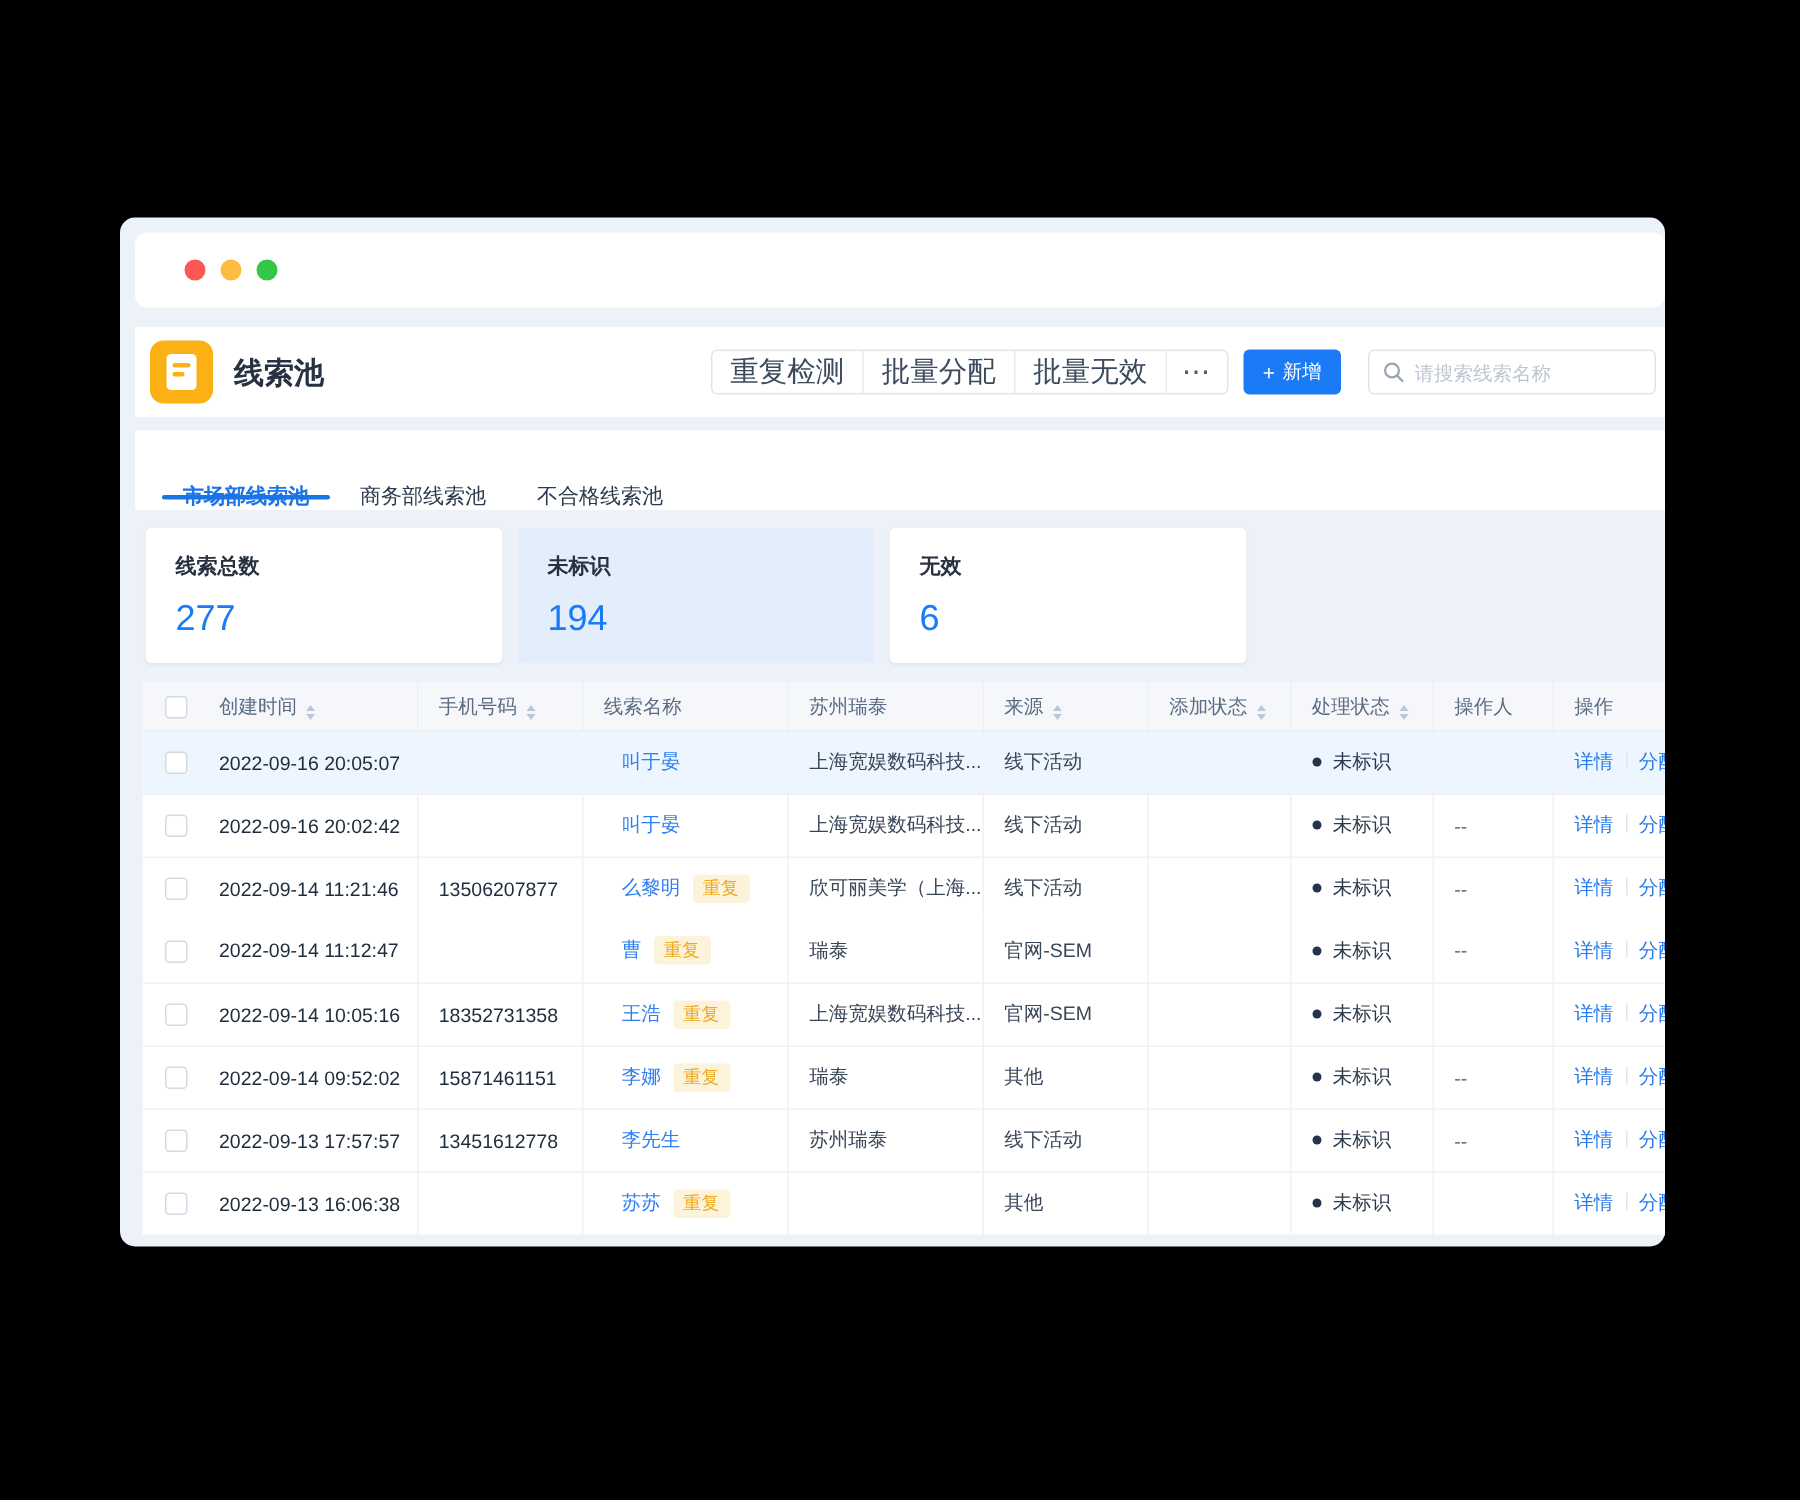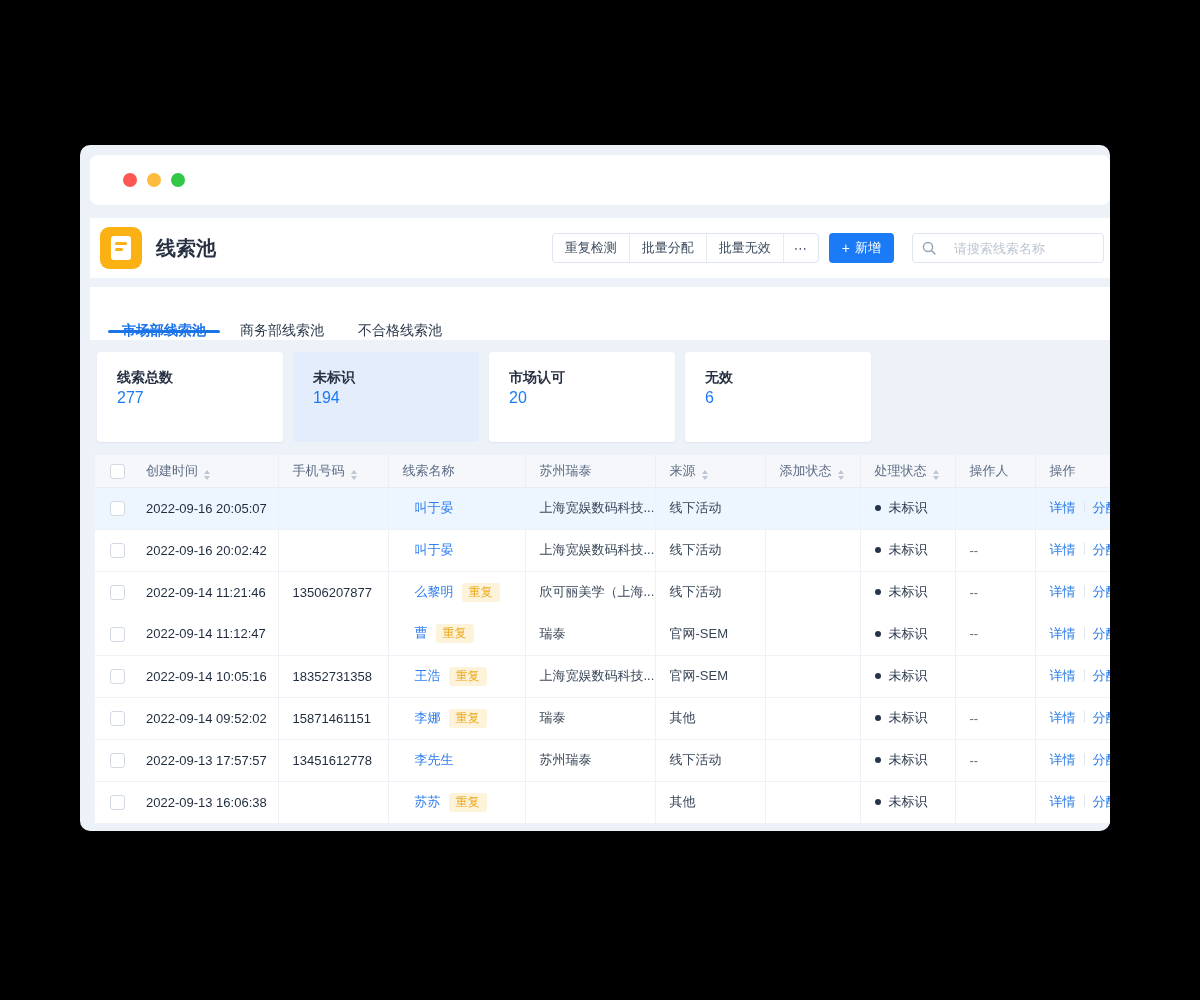--- a/index.html
+++ b/index.html
@@ -39,34 +39,34 @@
   .logo .doc::before { top:6px;  width:12px; }
   .logo .doc::after  { top:12px; width:8px;  }
   .app-title { font-size:20px; font-weight:700; color:#273142; margin-left:14px; }
 
   .toolbar { margin-left:auto; display:flex; align-items:center; }
   .btn-group {
     display:flex; align-items:stretch; height:30px;
     border:1px solid #dfe5ee; border-radius:4px; background:#fff; overflow:hidden;
   }
   .gbtn {
-    padding:0 12px; font-size:13px; color:#3c4a5e; display:flex; align-items:center;
+    padding:0 12px; font-size:19px; color:#3c4a5e; display:flex; align-items:center;
     border-right:1px solid #e6ebf2; cursor:pointer; white-space:nowrap;
   }
   .gbtn:last-child { border-right:none; }
   .gbtn.more { padding:0 10px; color:#4a5870; letter-spacing:1px; }
   .add-btn {
     margin-left:10px; height:30px; padding:0 13px; background:#1b7af5; color:#fff;
     border-radius:4px; font-size:13px; display:flex; align-items:center; gap:5px;
     cursor:pointer; white-space:nowrap;
   }
   .add-btn .plus { font-size:14px; }
   .search {
     margin-left:18px; width:192px; height:30px; border:1px solid #dfe5ee; border-radius:4px;
-    display:flex; align-items:center; padding:0 9px; gap:18px; background:#fff;
+    display:flex; align-items:center; padding:0 9px; gap:7px; background:#fff;
   }
   .search svg { flex:none; }
   .search input {
     border:none; outline:none; font-size:13px; width:100%; color:#333; background:transparent; padding:0;
   }
   .search input::placeholder { color:#bcc6d2; }
 
   
   .tabbar {
     position:absolute; left:10px; top:142px; width:1020px; height:53px;
@@ -77,26 +77,26 @@
   }
   .tab.active { color:#1a74e8; font-weight:600; }
   .tab.active::after {
     content:""; position:absolute; left:-14px; right:-14px; bottom:7px; height:3px;
     border-radius:2px; background:#1a74e8;
   }
 
   
   .cards { position:absolute; left:17px; top:207px; display:flex; gap:10px; }
   .card {
-    width:186px; height:90px; background:#fff; border-radius:4px; flex:none;
+    width:238px; height:90px; background:#fff; border-radius:4px; flex:none;
     padding:17px 20px; box-shadow:0 1px 2px rgba(31,45,61,0.06); cursor:pointer;
   }
   .card.active { background:#e3edfb; box-shadow:none; }
   .card-label { font-size:14px; font-weight:700; color:#273142; }
-  .card-value { font-size:16px; color:#1b7af5; margin-top:2px; }
+  .card-value { font-size:24px; color:#1b7af5; margin-top:12px; }
 
   
   .table-wrap { position:absolute; left:15px; top:310px; width:1015px; overflow:hidden; }
   table { border-collapse:collapse; table-layout:fixed; width:1065px; background:#fff; font-size:13px; }
   col.c0{width:45px} col.c1{width:138px} col.c2{width:110px} col.c3{width:137px} col.c4{width:130px}
   col.c5{width:110px} col.c6{width:95px} col.c7{width:95px} col.c8{width:80px} col.c9{width:125px}
   th {
     background:#f5f7fa; height:32px; font-weight:400; color:#5b6b84; text-align:left;
     padding:0 4px 0 14px; border-right:1px solid #eceff4; border-bottom:1px solid #e9edf3; white-space:nowrap;
   }
@@ -176,24 +176,20 @@
     </div>
 
   <div class="cards" id="cards">
       <div class="card">
         <div class="card-label">线索总数</div>
         <div class="card-value">277</div>
       </div>
       <div class="card active">
         <div class="card-label">未标识</div>
         <div class="card-value">194</div>
-      </div>
-      <div class="card">
-        <div class="card-label">市场认可</div>
-        <div class="card-value">20</div>
       </div>
       <div class="card">
         <div class="card-label">无效</div>
         <div class="card-value">6</div>
       </div>
     </div>
 
   <div class="table-wrap">
     <table>
       <colgroup>

